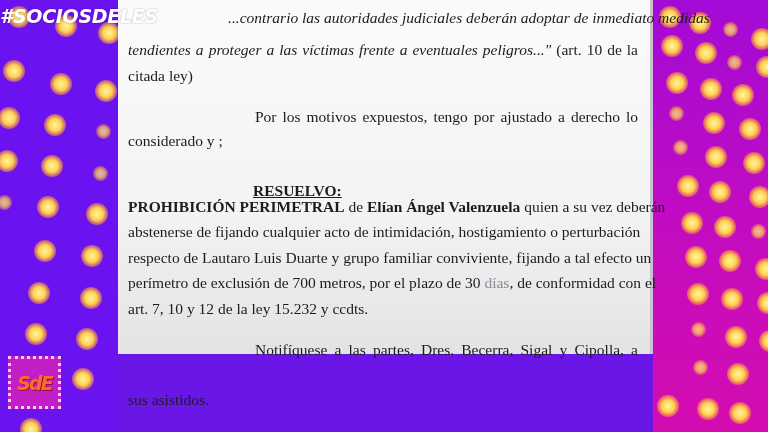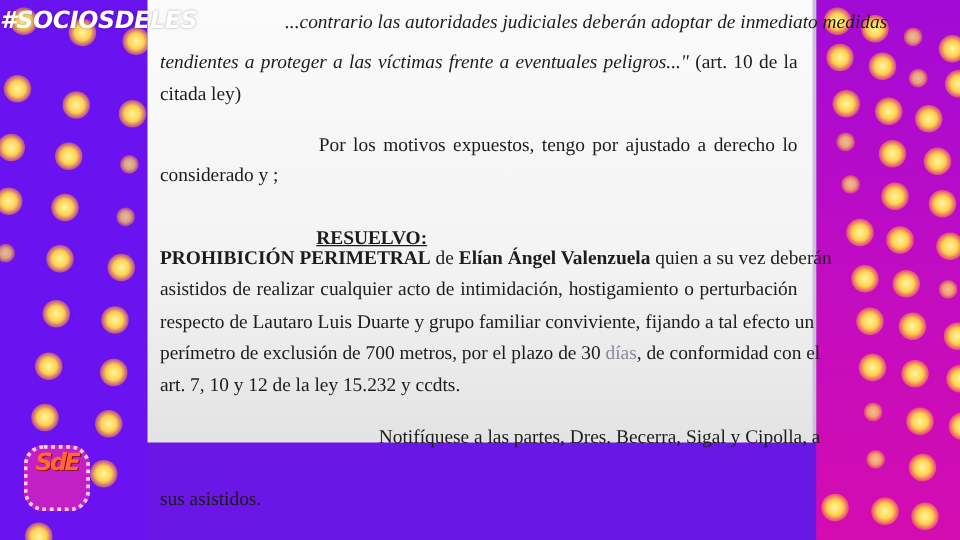--- a/index.html
+++ b/index.html
@@ -41,24 +41,24 @@
   .u { text-decoration: underline; }
   .faint { color: #8a8a9a; }
   .hashtag {
     position: absolute; left: 0; top: 5px; height: 28px;
     font-family: "DejaVu Sans", sans-serif; font-weight: bold; font-style: italic;
     font-size: 19px; color: #ffffff; letter-spacing: -0.3px;
     text-shadow: 0 0 2px rgba(0,0,0,0.35);
     white-space: nowrap; z-index: 5;
   }
   .logo {
-    position: absolute; left: 19px; top: 356px; width: 53px; height: 53px;
-    border-radius: 16px; background: #c21fc7;
+    position: absolute; left: 8px; top: 356px; width: 53px; height: 53px;
+    border-radius: 0; background: #c21fc7;
     border: 3px dotted #ffd0f0; box-sizing: border-box;
-    display: flex; justify-content: center;
+    display: flex; align-items: center; justify-content: center;
     z-index: 5;
   }
   .logo span {
     font-family: "DejaVu Sans", sans-serif; font-weight: bold; font-style: italic;
     color: #ff6a2a; font-size: 19px; letter-spacing: -2px;
     text-shadow: 1px 1px 0 #8a1040;
   }
 </style>
 </head>
 <body>
@@ -134,27 +134,27 @@
   <div class="line" style="top:40px;">
     <span class="it">tendientes a proteger a las víctimas frente a eventuales peligros..."</span><span> (art. 10 de la</span>
   </div>
   <div class="line left" style="top:66px;">citada ley)</div>
   <div class="line" style="top:107px;left:137px;">Por los motivos expuestos, tengo por ajustado a derecho lo</div>
   <div class="line left" style="top:131px;">considerado y ;</div>
   <div class="line left b u" style="top:148px;left:135px;margin-top:33px;">RESUELVO:</div>
   <div class="line" style="top:197px;">
     <span class="b">PROHIBICIÓN PERIMETRAL</span><span> de </span><span class="b">Elían Ángel Valenzuela</span><span> quien a su vez deberán</span>
   </div>
-  <div class="line" style="top:222px;">asistidos de realizar cualquier acto de intimidación, hostigamiento o perturbación</div>
+  <div class="line" style="top:222px;">abstenerse de fijando cualquier acto de intimidación, hostigamiento o perturbación</div>
   <div class="line" style="top:248px;">respecto de Lautaro Luis Duarte y grupo familiar conviviente, fijando a tal efecto un</div>
   <div class="line" style="top:273px;">
     <span>perímetro de exclusión de 700 metros, por el plazo de 30 </span><span class="faint">días</span><span>, de conformidad con el</span>
   </div>
   <div class="line left" style="top:299px;">art. 7, 10 y 12 de la ley 15.232 y ccdts.</div>
-  <div class="line" style="top:340px;left:137px;margin-left:48px;">Notifíquese a las partes, Dres. Becerra, Sigal y Cipolla, a</div>
+  <div class="line" style="top:340px;left:137px;">Notifíquese a las partes, Dres. Becerra, Sigal y Cipolla, a</div>
   <div class="line left" style="top:390px;">sus asistidos.</div>
 </div>
 
 <div class="hashtag">#SOCIOSDELES</div>
 
 <div class="logo">
   <span>SdE</span>
 </div>
 
 </body></html>

